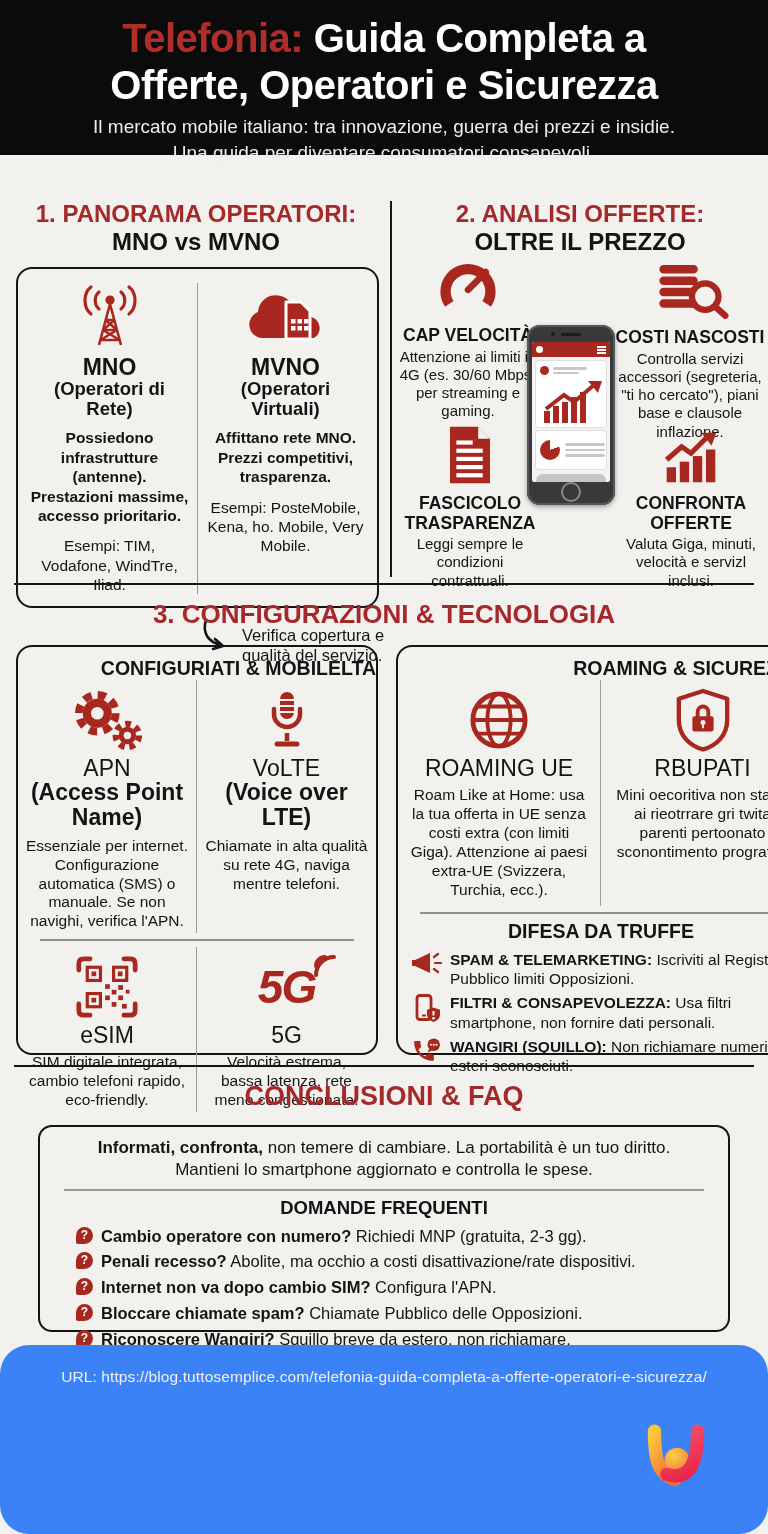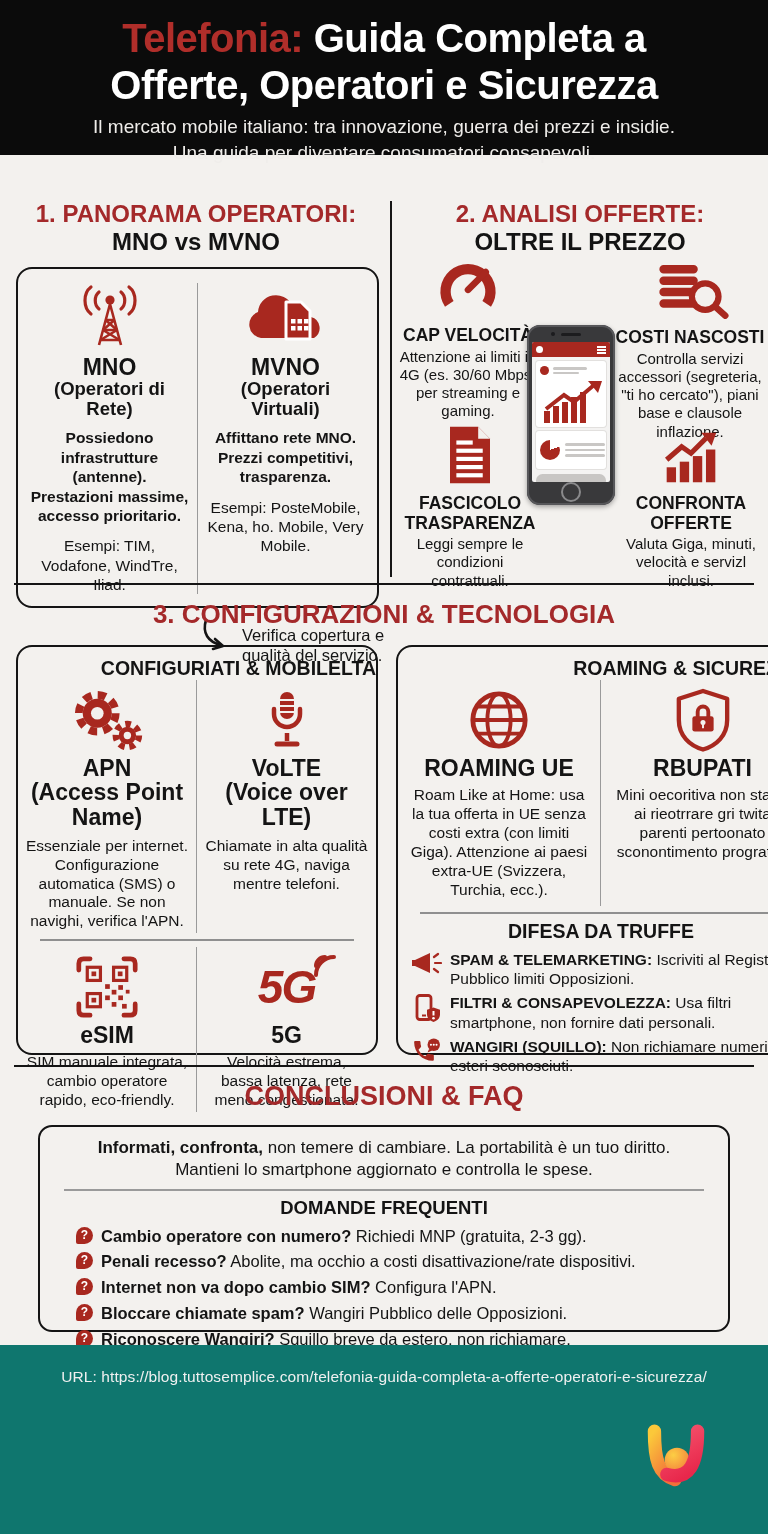--- a/index.html
+++ b/index.html
@@ -72,21 +72,21 @@
   
   .s3-title{position:absolute;top:599px;left:0;width:768px;text-align:center;font-size:26px;font-weight:700;color:#A4292A;}
   .tbox{position:absolute;top:645px;border:2.5px solid #141414;border-radius:16px;box-sizing:border-box;}
   .tbox-l{left:16px;width:362px;height:410px;}
   .tbox-r{left:396px;width:410px;height:410px;}
   .box-title{text-align:right;font-size:19.5px;font-weight:700;margin-top:10px;padding-left:18px;}
   .grid2{display:flex;}
   .cell{width:50%;text-align:center;padding:8px 8px 2px;box-sizing:border-box;}
   .cell.cl{border-right:1.5px solid #9a9a9a;}
   .cell .ic{height:64px;display:flex;align-items:center;justify-content:center;}
-  .cell .ct{font-size:23px;font-weight:700;line-height:1.05;margin-top:4px;}
+  .cell .ct{font-size:23px;font-weight:400;line-height:1.05;margin-top:4px;}
   .cell .cs{font-size:23px;font-weight:700;line-height:1.1;}
   .cell .cx{font-size:15.5px;line-height:1.22;margin-top:6px;}
   .rowdiv{height:1.5px;background:#8f8f8f;margin:6px 22px;}
   .r1l{min-height:206px;}
   .r1r{min-height:226px;}
   .g5wrap{position:relative;display:inline-block;}
   .g5txt{font-size:46px;font-weight:700;font-style:italic;color:#A8281F;letter-spacing:-2px;line-height:60px;}
   .g5waves{position:absolute;right:-24px;top:-4px;}
   .def-title{text-align:center;font-size:19.5px;font-weight:700;margin:4px 0 5px;}
   .def-item{display:flex;gap:8px;align-items:flex-start;padding:2.5px 10px 2.5px 14px;}
@@ -96,21 +96,21 @@
   
   .s4-title{position:absolute;top:1081px;left:0;width:768px;text-align:center;font-size:27px;font-weight:700;color:#A4292A;}
   .s4-box{position:absolute;left:38px;top:1125px;width:692px;height:207px;border:2.5px solid #141414;border-radius:14px;box-sizing:border-box;padding:10px 22px 8px;}
   .intro{text-align:center;font-size:17px;line-height:1.3;}
   .s4div{height:1.5px;background:#9a9a9a;margin:8px 2px 6px;}
   .faq-title{text-align:center;font-size:18.5px;font-weight:700;margin:0 0 5px;}
   .faq-row{display:flex;gap:8px;align-items:flex-start;margin:1px 0 1px 14px;font-size:16.5px;line-height:1.5;}
   .q-icon{flex:none;width:17px;height:17px;border-radius:50% 50% 50% 2px;background:#A8281F;color:#fff;font-size:12px;font-weight:700;text-align:center;line-height:17px;margin-top:3px;}
 
   
-  .ftr{position:absolute;top:1345px;left:0;width:768px;height:189px;background:#0f766e;}
+  .ftr{position:absolute;top:1345px;left:0;width:768px;height:189px;background:#3b82f6;border-radius:29px;}
   .ftr-url{text-align:center;padding-top:23px;color:#F0F0F0;font-size:15.5px;letter-spacing:0.1px;}
   .logo{position:absolute;left:644px;top:76px;}
 </style>
 </head>
 <body>
 
 <div class="page">
 
   <div class="hdr">
     <div class="hdr-title">
@@ -364,21 +364,21 @@
               <rect x="45" y="42" width="5" height="5"></rect>
                 <rect x="38" y="49" width="5" height="5"></rect>
               <rect x="49" y="51" width="5" height="5"></rect>
                 <rect x="31" y="42" width="5" height="5"></rect>
               <rect x="45" y="31" width="5" height="5"></rect>
                 <rect x="53" y="36" width="4" height="4"></rect>
             </g>
           </svg>
         </div>
         <div class="ct">eSIM</div>
-        <div class="cx">SIM manuale integrata, cambio operatore rapido, eco-friendly.</div>
+        <div class="cx">SIM digitale integrata, cambio telefoni rapido, eco-friendly.</div>
       </div>
       <div class="cell">
         <div class="ic">
           <span class="g5wrap">
             <span class="g5txt">5G</span>
             <span class="g5waves">
               <svg width="26" height="24" viewBox="0 0 26 24">
                 <path d="M3,22 a18,18 0 0 1 18,-18" stroke="#A8281F" stroke-width="4" fill="none" stroke-linecap="round"></path>
                 <path d="M3,13 a9,9 0 0 1 9,-9" stroke="#A8281F" stroke-width="4" fill="none" stroke-linecap="round"></path>
               </svg>
@@ -489,21 +489,21 @@
     <div class="faq-row">
       <span class="q-icon">?</span>
       <div><b>Penali recesso?</b><span> Abolite, ma occhio a costi disattivazione/rate dispositivi.</span></div>
     </div>
     <div class="faq-row">
       <span class="q-icon">?</span>
       <div><b>Internet non va dopo cambio SIM?</b><span> Configura l'APN.</span></div>
     </div>
     <div class="faq-row">
       <span class="q-icon">?</span>
-      <div><b>Bloccare chiamate spam?</b><span> Wangiri Pubblico delle Opposizioni.</span></div>
+      <div><b>Bloccare chiamate spam?</b><span> Chiamate Pubblico delle Opposizioni.</span></div>
     </div>
     <div class="faq-row">
       <span class="q-icon">?</span>
       <div><b>Riconoscere Wangiri?</b><span> Squillo breve da estero, non richiamare.</span></div>
     </div>
   </div>
 
   <div class="ftr">
     <div class="ftr-url">URL: https://blog.tuttosemplice.com/telefonia-guida-completa-a-offerte-operatori-e-sicurezza/</div>
     <div class="logo">

